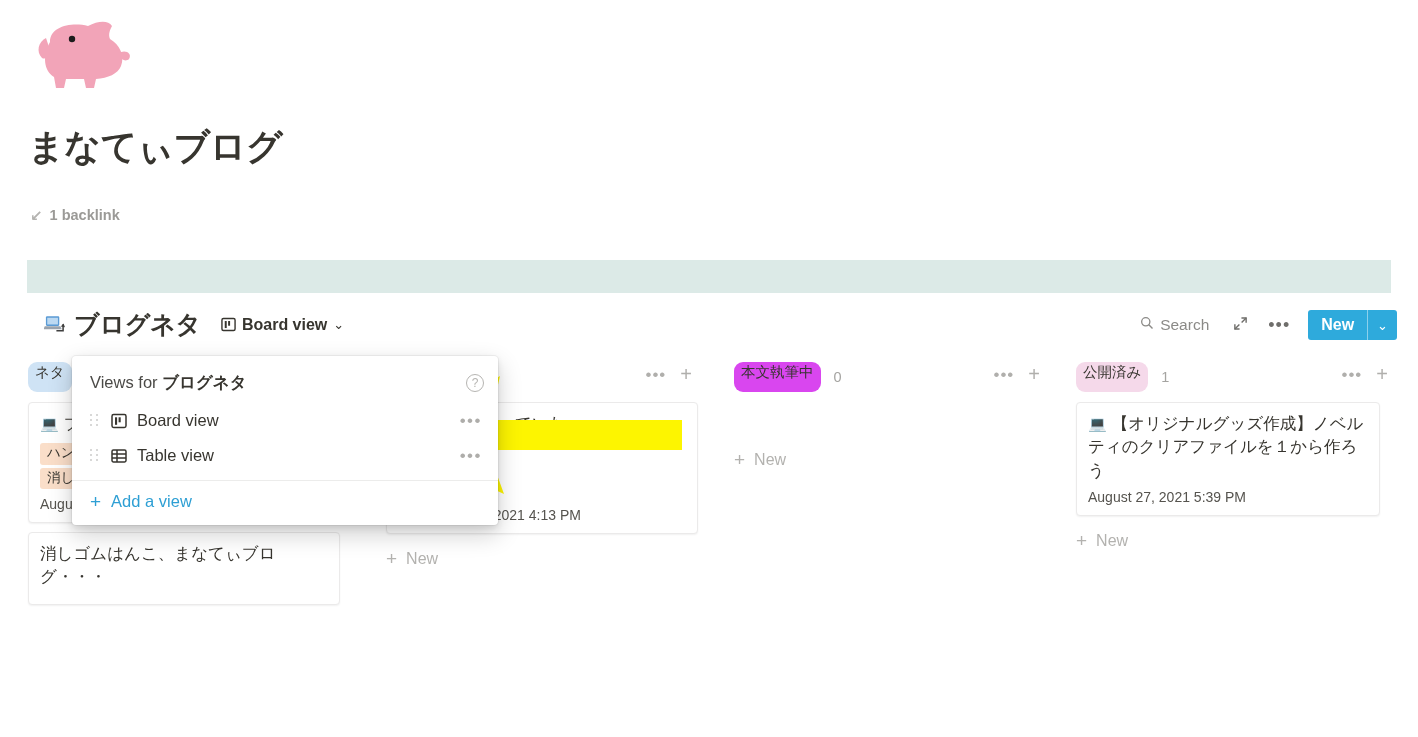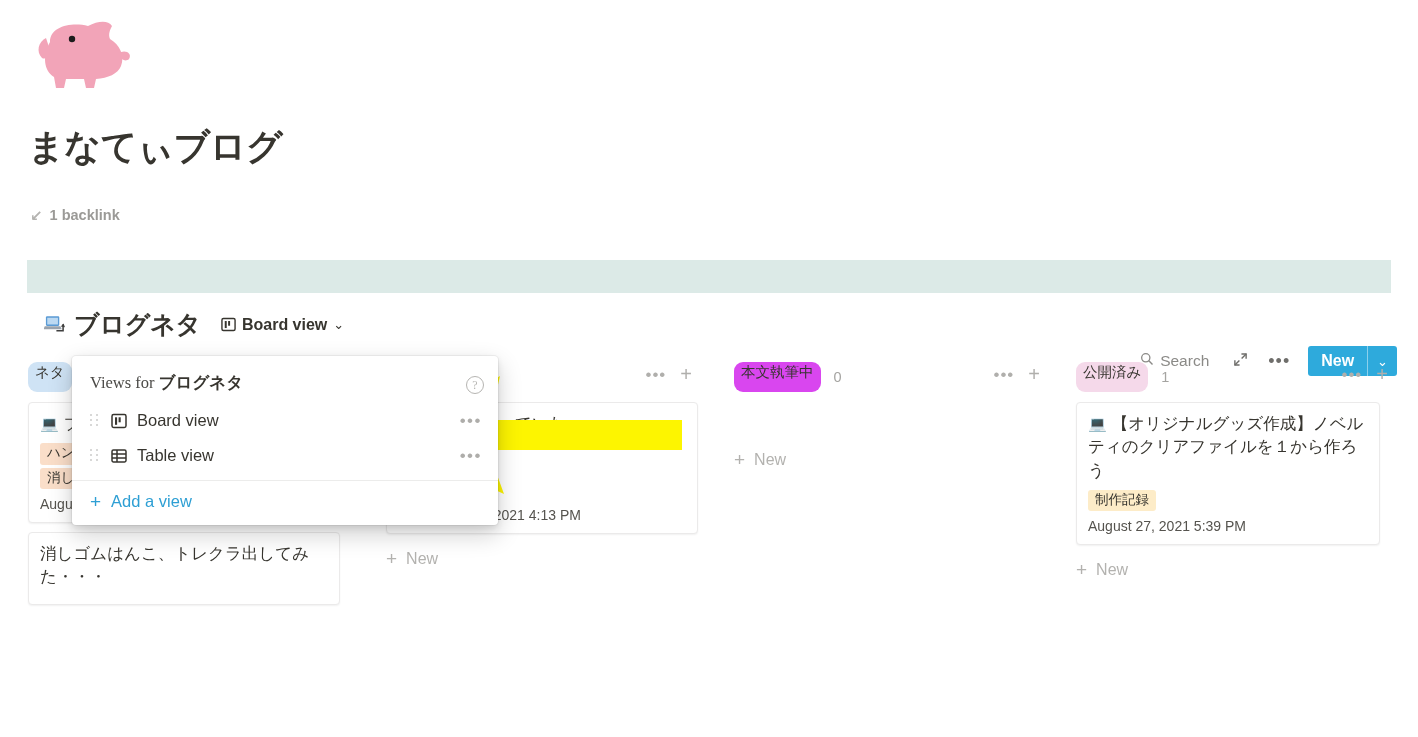--- a/index.html
+++ b/index.html
@@ -48,21 +48,21 @@
   .view-switch {
     display: flex; align-items: center; gap: 6px; margin-left: 11px;
     font-size: 16px; font-weight: bold; color: #37352f; cursor: pointer;
   }
   .view-switch .chev { font-size: 13px; color: #37352f; font-weight: normal; }
 
   .board-icon { display: inline-block; width: 15px; height: 15px; position: relative; }
 
   .db-tools {
     position: absolute; right: 21px; top: 2px;
-    display: flex; align-items: center; gap: 0px; margin-top: 36px;
+    display: flex; align-items: center; gap: 0px;
   }
   .tool-search {
     display: flex; align-items: center; gap: 6px;
     font-size: 15.5px; color: #8b8a87; cursor: pointer; padding-right: 14px;
   }
   .tool-expand { color: #6f6e6b; font-size: 16px; cursor: pointer; padding: 0 10px; }
   .tool-dots { color: #6f6e6b; font-size: 18px; cursor: pointer; padding: 0 10px; letter-spacing: 1px; }
   .btn-new {
     display: flex; align-items: stretch; margin-left: 8px;
     background: #2eaadc; border-radius: 3px; overflow: hidden; height: 30px; cursor: pointer;
@@ -127,23 +127,22 @@
   .arrow-svg { position: absolute; left: 382px; top: 372px; z-index: 15; }
 
   
   .popup {
     position: absolute; left: 72px; top: 356px; width: 426px;
     background: #fff; border-radius: 4px;
     box-shadow: 0 0 0 1px rgba(15,15,15,.05), 0 3px 6px rgba(15,15,15,.1), 0 9px 24px rgba(15,15,15,.2);
     z-index: 30; padding: 6px 0 0;
   }
   .popup-head {
-    display: flex; align-items: flex-end; justify-content: space-between;
+    display: flex; align-items: center; justify-content: space-between;
     padding: 10px 14px 9px 18px;
-    font-family: Liberation Serif, serif;
   }
   .popup-head .t { font-size: 16.5px; color: #4b4a47; }
   .popup-head .t b { color: #37352f; font-weight: bold; }
   .help-icon {
     width: 18px; height: 18px; border-radius: 50%; border: 1.4px solid #b6b5b2;
     color: #b6b5b2; font-size: 12px; display: flex; align-items: center;
     justify-content: center; cursor: pointer;
   }
   .popup-item {
     display: flex; align-items: center; height: 35px; padding: 0 14px 0 18px;
@@ -263,21 +262,21 @@
       <div class="cards">
         <div class="card">
           <div class="card-title">
             <span class="ic">💻</span><span>ブログをはじめてみた</span>
           </div>
           <span class="tag-row"><span class="tag" style="background:#fadec9;">ハンドメイド</span></span>
           <span class="tag-row"><span class="tag" style="background:#fadec9;">消しゴムはんこ</span></span>
           <div class="card-date">August 26, 2021 10:11 PM</div>
         </div>
         <div class="card">
-          <div class="card-title">消しゴムはんこ、トレクラ出してみた・・・</div>
+          <div class="card-title">消しゴムはんこ、まなてぃブログ・・・</div>
         </div>
       </div>
     </div>
 
     <div class="col" style="left:368px;">
       <div class="col-head">
         <span class="col-badge" style="background:#d3e5e1;">中</span>
         <span class="col-count">1</span>
         <span class="col-actions">
           <span class="d">•••</span>
@@ -318,21 +317,20 @@
         <span class="col-actions" style="right:10px;">
           <span class="d">•••</span>
           <span class="p">+</span>
         </span>
       </div>
       <div class="cards">
         <div class="card">
           <div class="card-title">
             <span class="ic">💻</span><span>【オリジナルグッズ作成】ノベルティのクリアファイルを１から作ろう</span>
           </div>
-          <span class="tag-row"><span class="tag" style="background:#fdecc8;">制作記録</span></span>
           <div class="card-date">August 27, 2021 5:39 PM</div>
         </div>
       </div>
       <div class="new-row">
         <span class="plus">+</span>
         <span>New</span>
       </div>
     </div>
   </div>
 

